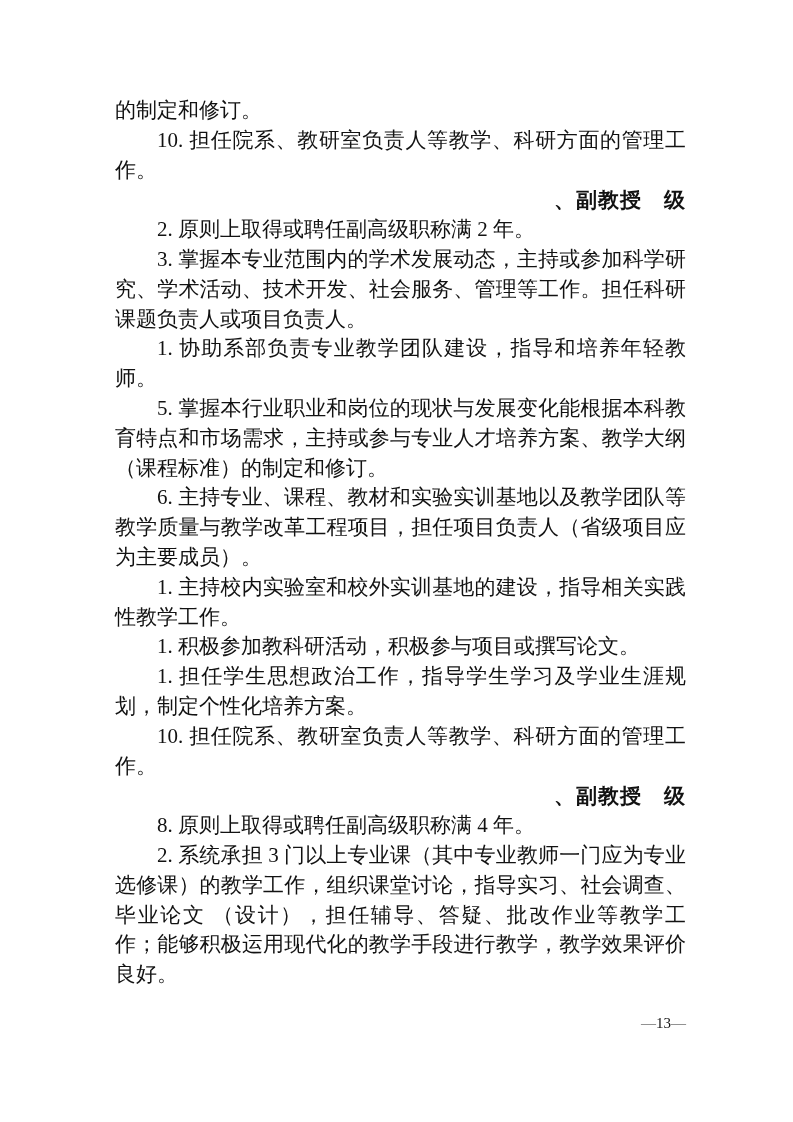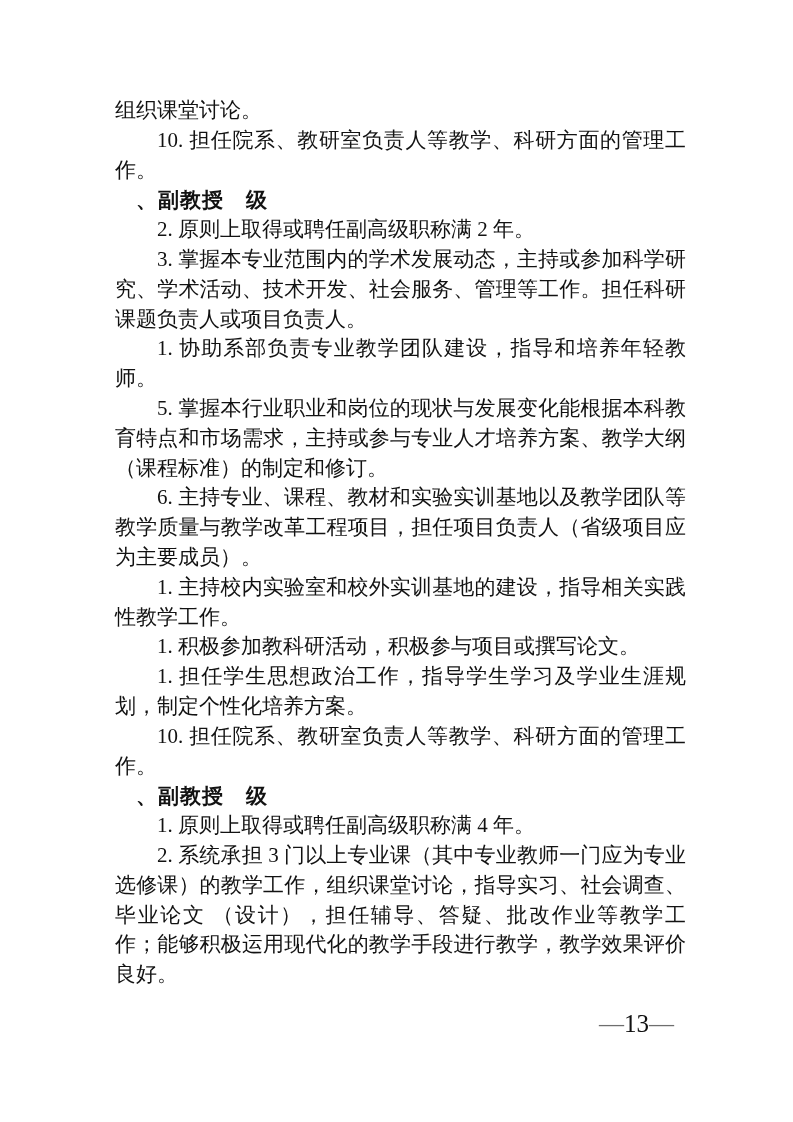--- a/index.html
+++ b/index.html
@@ -38,62 +38,62 @@
   p.para-continuation {
     text-indent: 0;
   }
   p.para-item {
     text-indent: 42px;
   }
   h2.section-heading {
     font-family: "Liberation Sans", "DejaVu Sans", sans-serif;
     font-weight: 700;
     text-indent: 21px;
-    text-align: left;
+    text-align: right;
     letter-spacing: 1px;
   }
   .footer {
     position: absolute;
     top: 1009px;
-    right: 119px;
-    font-size: 25px;
+    right: 107px;
+    font-size: 15px;
     line-height: 29.8px;
     color: #111111;
     white-space: nowrap;
   }
   .footer .dash {
     color: #6e6e6e;
   }
 </style>
 </head>
 <body>
 
 <div class="page">
 
   <div class="content">
 
-    <p class="para-continuation">组织课堂讨论。</p>
+    <p class="para-continuation">的制定和修订。</p>
 
     <p class="para-item">10. 担任院系、教研室负责人等教学、科研方面的管理工作。</p>
 
     <h2 class="section-heading">、副教授　级</h2>
 
     <p class="para-item">2. 原则上取得或聘任副高级职称满 2 年。</p>
     <p class="para-item">3. 掌握本专业范围内的学术发展动态，主持或参加科学研究、学术活动、技术开发、社会服务、管理等工作。担任科研课题负责人或项目负责人。</p>
     <p class="para-item">1. 协助系部负责专业教学团队建设，指导和培养年轻教师。</p>
     <p class="para-item">5. 掌握本行业职业和岗位的现状与发展变化能根据本科教育特点和市场需求，主持或参与专业人才培养方案、教学大纲（课程标准）的制定和修订。</p>
     <p class="para-item">6. 主持专业、课程、教材和实验实训基地以及教学团队等教学质量与教学改革工程项目，担任项目负责人（省级项目应为主要成员）。</p>
     <p class="para-item">1. 主持校内实验室和校外实训基地的建设，指导相关实践性教学工作。</p>
     <p class="para-item">1. 积极参加教科研活动，积极参与项目或撰写论文。</p>
     <p class="para-item">1. 担任学生思想政治工作，指导学生学习及学业生涯规划，制定个性化培养方案。</p>
     <p class="para-item">10. 担任院系、教研室负责人等教学、科研方面的管理工作。</p>
 
     <h2 class="section-heading">、副教授　级</h2>
 
-    <p class="para-item">1. 原则上取得或聘任副高级职称满 4 年。</p>
+    <p class="para-item">8. 原则上取得或聘任副高级职称满 4 年。</p>
     <p class="para-item">2. 系统承担 3 门以上专业课（其中专业教师一门应为专业选修课）的教学工作，组织课堂讨论，指导实习、社会调查、毕业论文 （设计），担任辅导、答疑、批改作业等教学工作；能够积极运用现代化的教学手段进行教学，教学效果评价良好。</p>
 
   </div>
 
   <div class="footer">
     <span class="dash">—</span><span>13</span><span class="dash">—</span>
   </div>
 
 </div>
 

